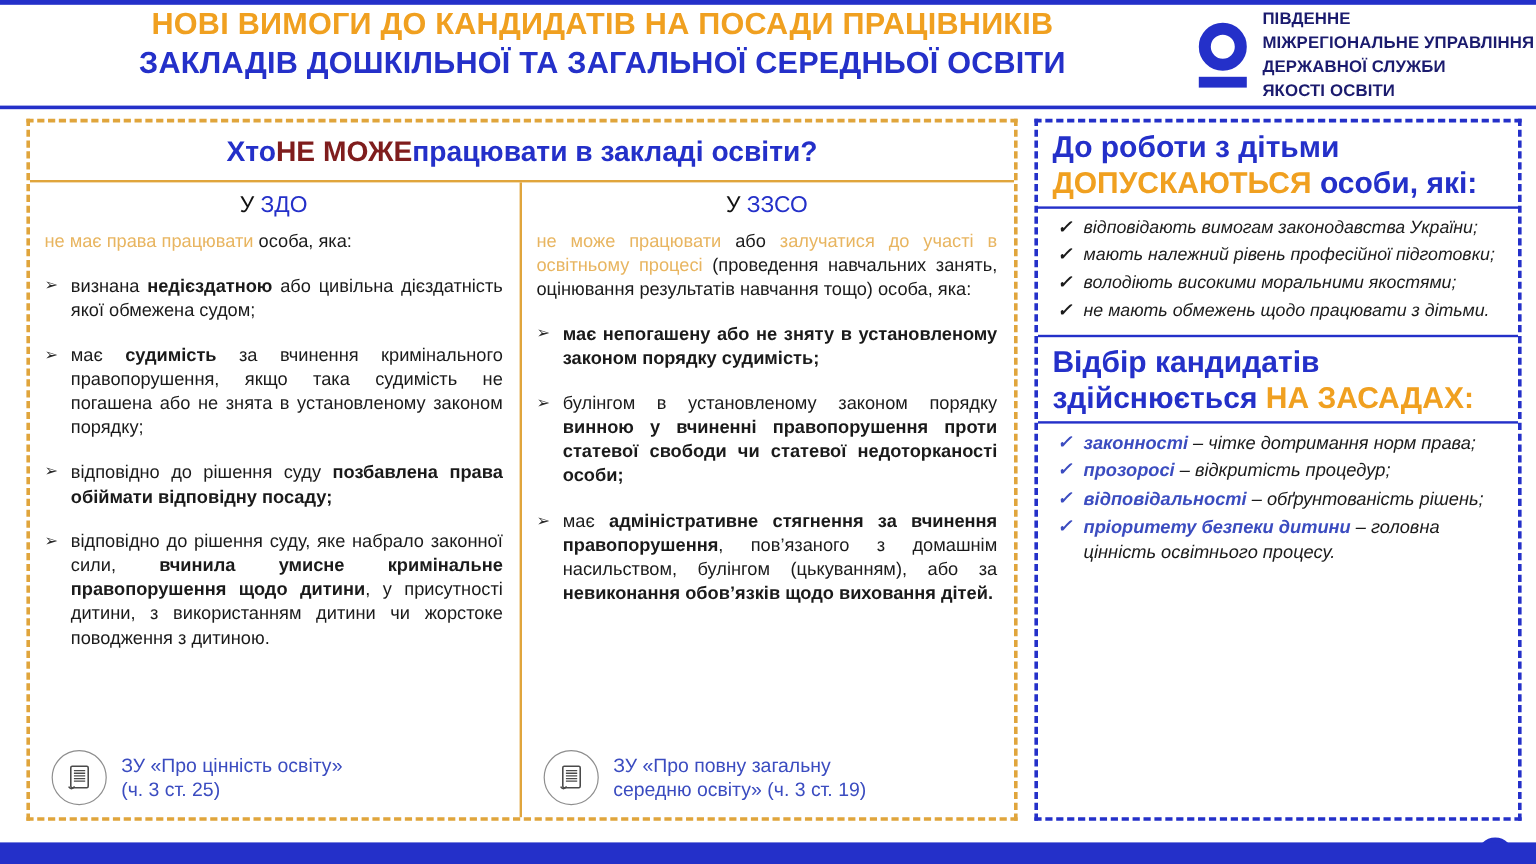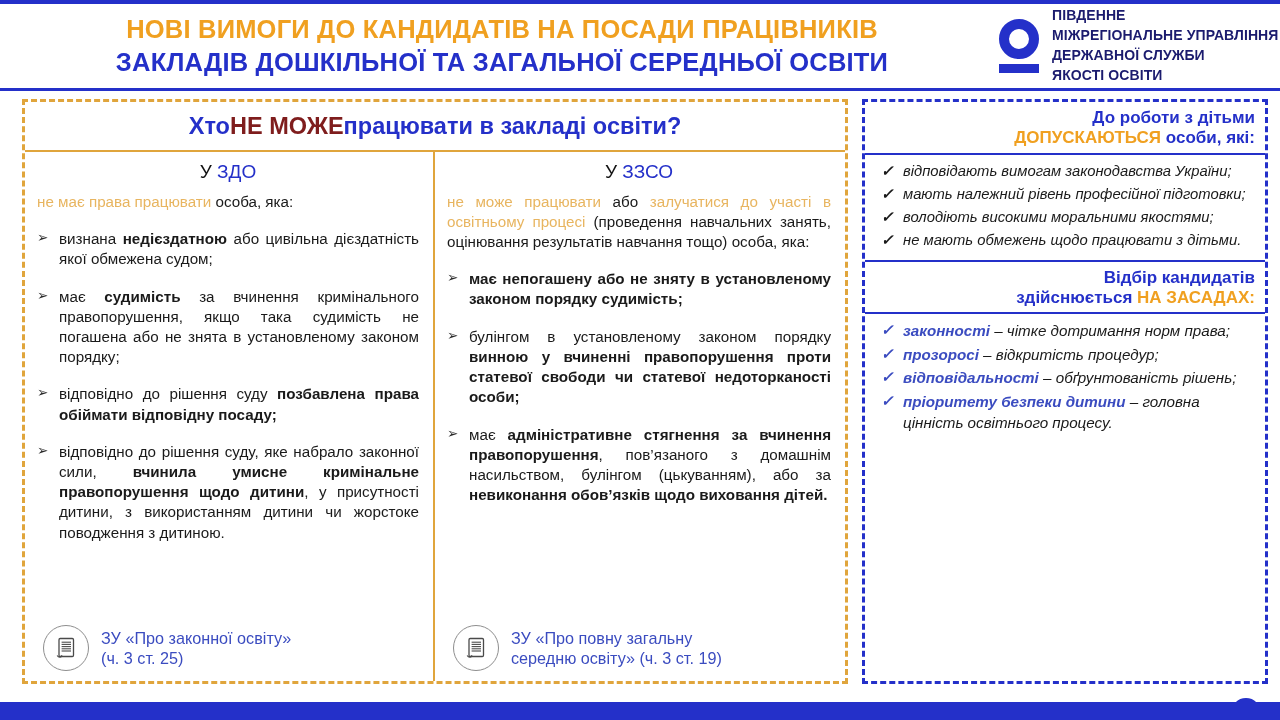--- a/index.html
+++ b/index.html
@@ -35,21 +35,20 @@
     width: 1280px; height: 18px;
     background: #2430c9;
   }
 
   
   .header {
     position: absolute;
     left: 0; top: 4px;
     width: 1280px; height: 84px;
     display: flex;
-    align-items: center;
   }
   .header-titles {
     width: 990px;
     text-align: center;
     padding-left: 14px;
   }
   .title-line1 {
     color: #f0a020;
     font-size: 25.5px;
     font-weight: bold;
@@ -193,26 +192,25 @@
   .right-panel {
     position: absolute;
     left: 862px; top: 99px;
     width: 406px; height: 585px;
     border: 3px dashed #2430c9;
     background: #ffffff;
     padding: 0;
   }
   .rp-head {
     padding: 6px 10px 4px 12px;
-    font-size: 17px;
+    font-size: 25px;
     font-weight: bold;
     color: #2430c9;
     line-height: 1.2;
     border-bottom: 2px solid #2430c9;
-    text-align: right;
   }
   .rp-head .accent { color: #f0a020; }
 
   ul.check-list {
     list-style: none;
     padding: 7px 12px 6px 14px;
     font-size: 14.8px;
     line-height: 1.35;
     color: #1a1a1a;
   }
@@ -319,21 +317,21 @@
             <g stroke="#4a4a4a" stroke-width="1.1">
               <line x1="8.6" y1="7.2" x2="18" y2="7.2"></line>
               <line x1="8.6" y1="9.4" x2="18" y2="9.4"></line>
               <line x1="8.6" y1="11.6" x2="18" y2="11.6"></line>
               <line x1="8.6" y1="13.8" x2="18" y2="13.8"></line>
               <line x1="8.6" y1="16" x2="18" y2="16"></line>
             </g>
             <path d="M4.2 20.5 q2.2 3.4 5 0" fill="none" stroke="#4a4a4a" stroke-width="1.3"></path>
           </svg>
         </div>
-        <div class="chip-text"><span>ЗУ «Про законної освіту»</span><br><span>(ч. 3 ст. 25)</span></div>
+        <div class="chip-text"><span>ЗУ «Про цінність освіту»</span><br><span>(ч. 3 ст. 25)</span></div>
       </div>
     </div>
 
     <div class="col col-right">
       <div class="col-head">
         <span>У </span><span class="code">ЗЗСО</span>
       </div>
       <div class="lead">
         <span class="hl">не може працювати</span><span> або </span><span class="hl">залучатися до участі в освітньому процесі</span><span> (проведення навчальних занять, оцінювання результатів навчання тощо) особа, яка:</span>
       </div>

